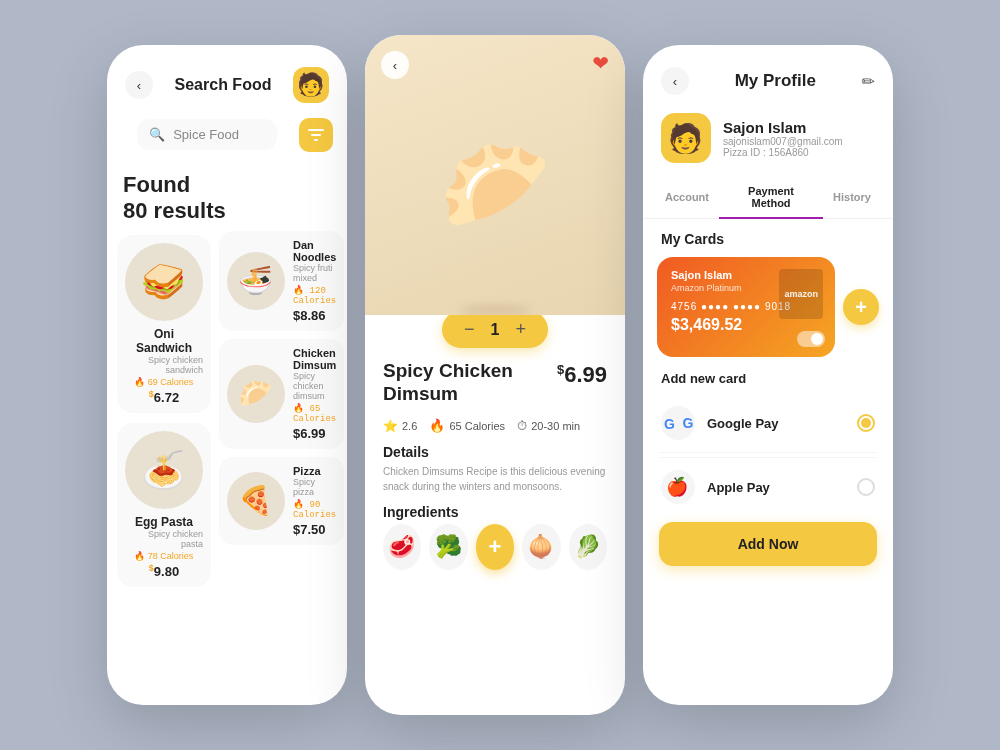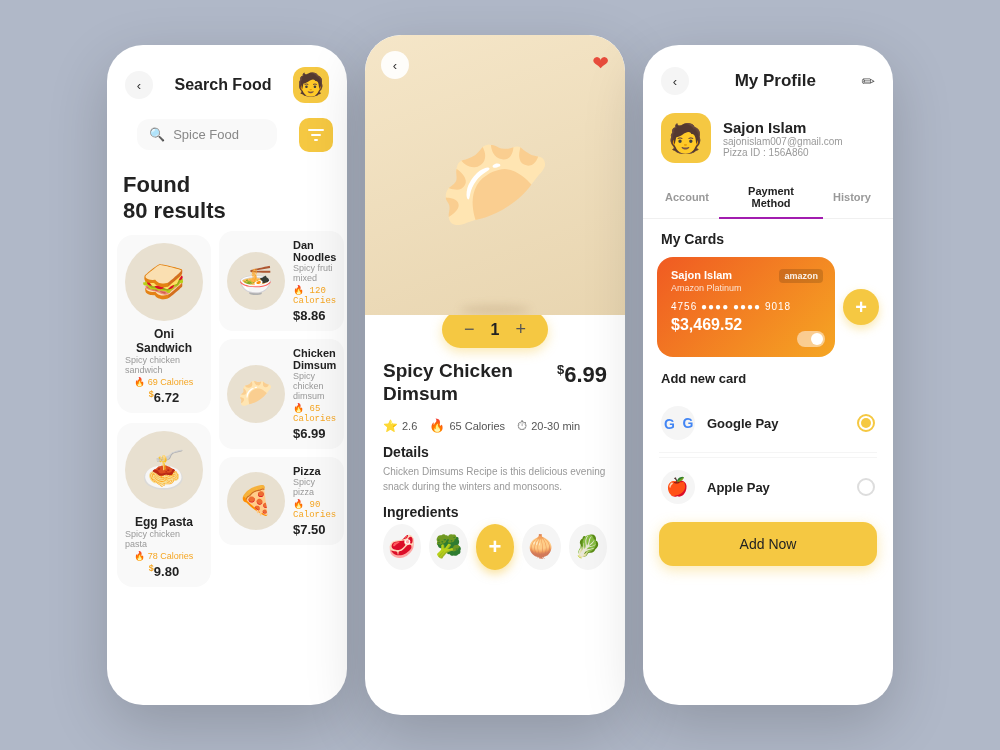--- a/index.html
+++ b/index.html
@@ -96,21 +96,21 @@
       padding: 8px;
       display: flex; flex-direction: column; align-items: center;
     }
     .food-img-circle {
       width: 78px; height: 78px; border-radius: 50%;
       background: #e8e0d0;
       overflow: hidden; display: flex; align-items: center; justify-content: center;
       font-size: 36px; margin-bottom: 6px;
     }
     .food-name { font-size: 12px; font-weight: 700; color: #222; text-align: center; }
-    .food-sub { font-size: 9px; color: #999; text-align: left; }
+    .food-sub { font-size: 9px; color: #999; text-align: right; }
     .food-cal { font-size: 9px; color: #f5a623; display: flex; align-items: center; gap: 2px; margin: 2px 0; }
     .food-price { font-size: 13px; font-weight: 700; color: #222; }
     .food-price-prefix { font-size: 9px; color: #f5a623; vertical-align: super; }
 
     .food-card-sm {
       background: #f9f9f9;
       border-radius: 14px;
       padding: 8px;
       display: flex; align-items: center; gap: 8px;
     }
@@ -249,21 +249,21 @@
       padding: 12px 14px;
       background: linear-gradient(135deg, #f05a22 0%, #f5a623 100%);
       color: white;
       position: relative;
       height: 100px;
     }
     .card-holder { font-size: 11px; font-weight: 700; margin-bottom: 2px; }
     .card-brand {
       position: absolute; top: 12px; right: 12px;
       font-size: 9px; font-weight: 700; color: rgba(255,255,255,0.9);
-      background: rgba(0,0,0,0.15); border-radius: 4px; padding: 2px 5px;
+      background: rgba(0,0,0,0.15); border-radius: 4px; padding: 20px 5px;
     }
     .card-type { font-size: 9px; opacity: 0.8; margin-bottom: 8px; }
     .card-number { font-size: 10px; letter-spacing: 1px; margin-bottom: 4px; }
     .card-balance { font-size: 16px; font-weight: 800; }
     .card-toggle {
       position: absolute; bottom: 10px; right: 10px;
       width: 28px; height: 16px; border-radius: 8px;
       background: rgba(255,255,255,0.5);
       display: flex; align-items: center; padding: 2px;
       cursor: pointer;
@@ -311,21 +311,21 @@
       background: #f5c842;
     }
     .divider { height: 1px; background: #f5f5f5; margin: 2px 16px; }
     .add-now-btn {
       margin: 8px 16px 0;
       background: #f5c842;
       border: none;
       border-radius: 14px;
       padding: 14px;
       width: calc(100% - 32px);
-      font-size: 14px; font-weight: 400; color: #222;
+      font-size: 14px; font-weight: 700; color: #222;
       cursor: pointer;
       box-shadow: 0 4px 14px rgba(245,200,66,0.4);
     }
 
     
     .star { color: #f5c842; font-size: 12px; }
   </style>
 </head>
 <body>
 

